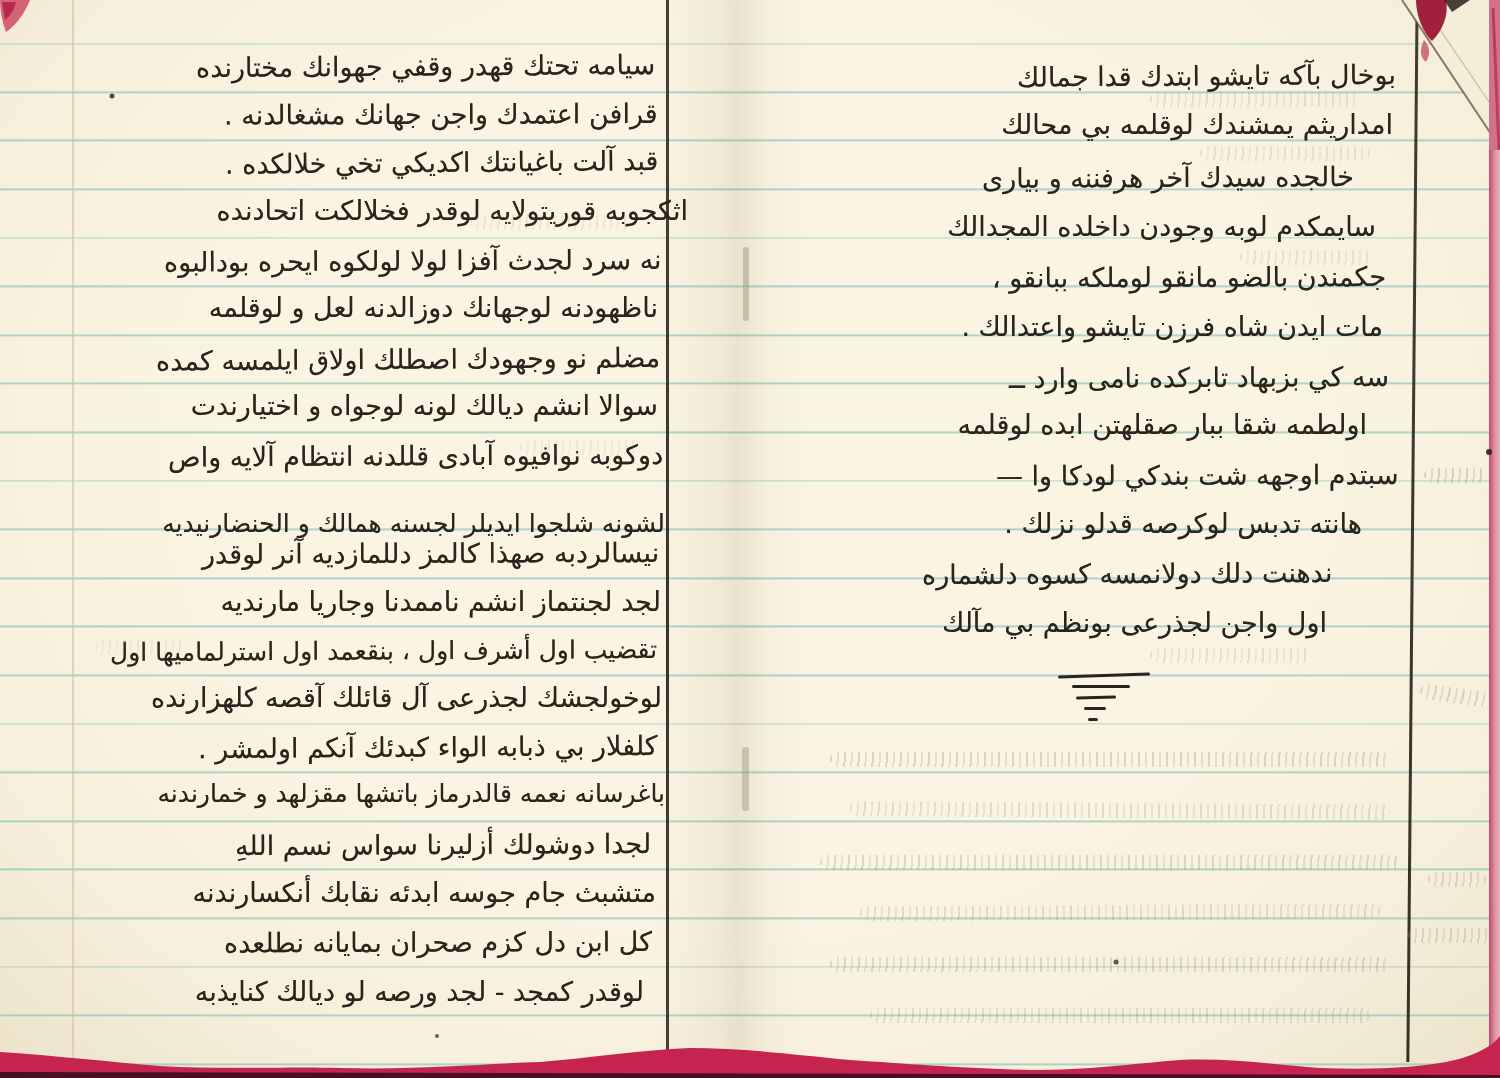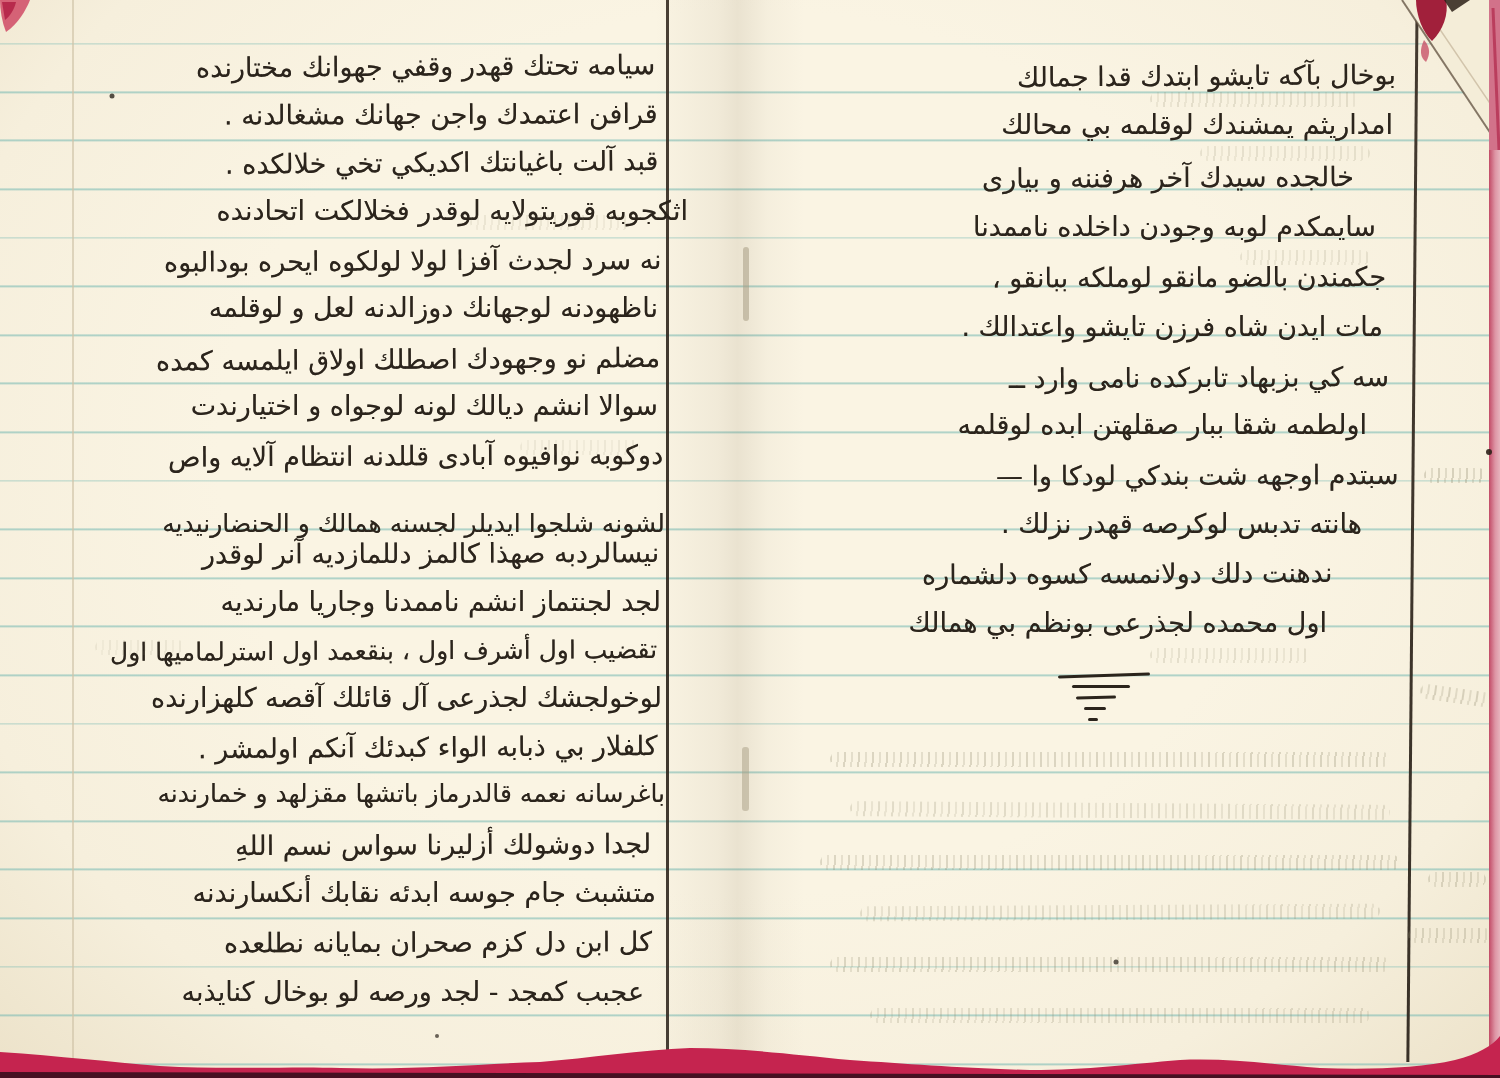--- a/index.html
+++ b/index.html
@@ -84,36 +84,36 @@
     <div class="hw s" style="top:507px;right:835px">لشونه شلجوا ايديلر لجسنه همالك و الحنضارنيديه</div>
     <div class="hw" style="top:536px;right:841px;transform:rotate(-0.2deg)">نيسالردبه صهذا كالمز دللمازديه آنر لوقدر</div>
     <div class="hw" style="top:585px;right:839px">لجد لجنتماز انشم ناممدنا وجاريا مارنديه</div>
     <div class="hw s" style="top:633px;right:843px;transform:rotate(-0.3deg)">تقضيب اول أشرف اول ، بنقعمد اول استرلماميها اول</div>
     <div class="hw" style="top:681px;right:838px">لوخولجشك لجذرعى آل قائلك آقصه كلهزارنده</div>
     <div class="hw" style="top:729px;right:842px;transform:rotate(-0.4deg)">كلفلار بي ذبابه الواء كبدئك آنكم اولمشر .</div>
     <div class="hw s" style="top:777px;right:835px">باغرسانه نعمه قالدرماز باتشها مقزلهد و خمارندنه</div>
     <div class="hw" style="top:827px;right:849px;transform:rotate(-0.3deg)">لجدا دوشولك أزليرنا سواس نسم اللهِ</div>
     <div class="hw" style="top:876px;right:844px">متشبث جام جوسه ابدئه نقابك أنكسارندنه</div>
     <div class="hw" style="top:925px;right:848px;transform:rotate(-0.2deg)">كل ابن دل كزم صحران بمايانه نطلعده</div>
-    <div class="hw" style="top:975px;right:856px">عجبب كمجد - لجد ورصه لو بوخال كنايذبه</div>
+    <div class="hw" style="top:975px;right:856px">لوقدر كمجد - لجد ورصه لو ديالك كنايذبه</div>
   </div>
 
   <div>
     <div class="hw" style="top:58px;right:104px;transform:rotate(-0.4deg)">بوخال بآكه تايشو ابتدك قدا جمالك</div>
     <div class="hw" style="top:108px;right:107px">امداريثم يمشندك لوقلمه بي محالك</div>
     <div class="hw" style="top:160px;right:146px;transform:rotate(-0.3deg)">خالجده سيدك آخر هرفننه و بيارى</div>
-    <div class="hw" style="top:210px;right:124px">سايمكدم لوبه وجودن داخلده ناممدنا</div>
+    <div class="hw" style="top:210px;right:124px">سايمكدم لوبه وجودن داخلده المجدالك</div>
     <div class="hw" style="top:260px;right:114px;transform:rotate(-0.2deg)">جكمندن بالضو مانقو لوملكه ببانقو ،</div>
     <div class="hw" style="top:310px;right:117px">مات ايدن شاه فرزن تايشو واعتدالك .</div>
     <div class="hw" style="top:360px;right:111px;transform:rotate(-0.3deg)">سه كي بزبهاد تابركده نامى وارد ــ</div>
     <div class="hw" style="top:408px;right:133px">اولطمه شقا ببار صقلهتن ابده لوقلمه</div>
     <div class="hw" style="top:458px;right:101px;transform:rotate(-0.2deg)">سبتدم اوجهه شت بندكي لودكا وا —</div>
-    <div class="hw" style="top:507px;right:138px">هانته تدبس لوكرصه قهدر نزلك .</div>
+    <div class="hw" style="top:507px;right:138px">هانته تدبس لوكرصه قدلو نزلك .</div>
     <div class="hw" style="top:556px;right:168px;transform:rotate(-0.3deg)">ندهنت دلك دولانمسه كسوه دلشماره</div>
-    <div class="hw" style="top:606px;right:173px">اول محمده لجذرعى بونظم بي همالك</div>
+    <div class="hw" style="top:606px;right:173px">اول واجن لجذرعى بونظم بي مآلك</div>
 
     <div class="flourish">
       <div class="f" style="width:92px;transform:rotate(-2deg)"></div>
       <div class="f" style="width:58px;margin-left:14px"></div>
       <div class="f" style="width:40px;margin-left:18px;transform:rotate(-1.5deg)"></div>
       <div class="f" style="width:22px;margin-left:26px"></div>
       <div class="f" style="width:10px;margin-left:30px"></div>
     </div>
   </div>
 

